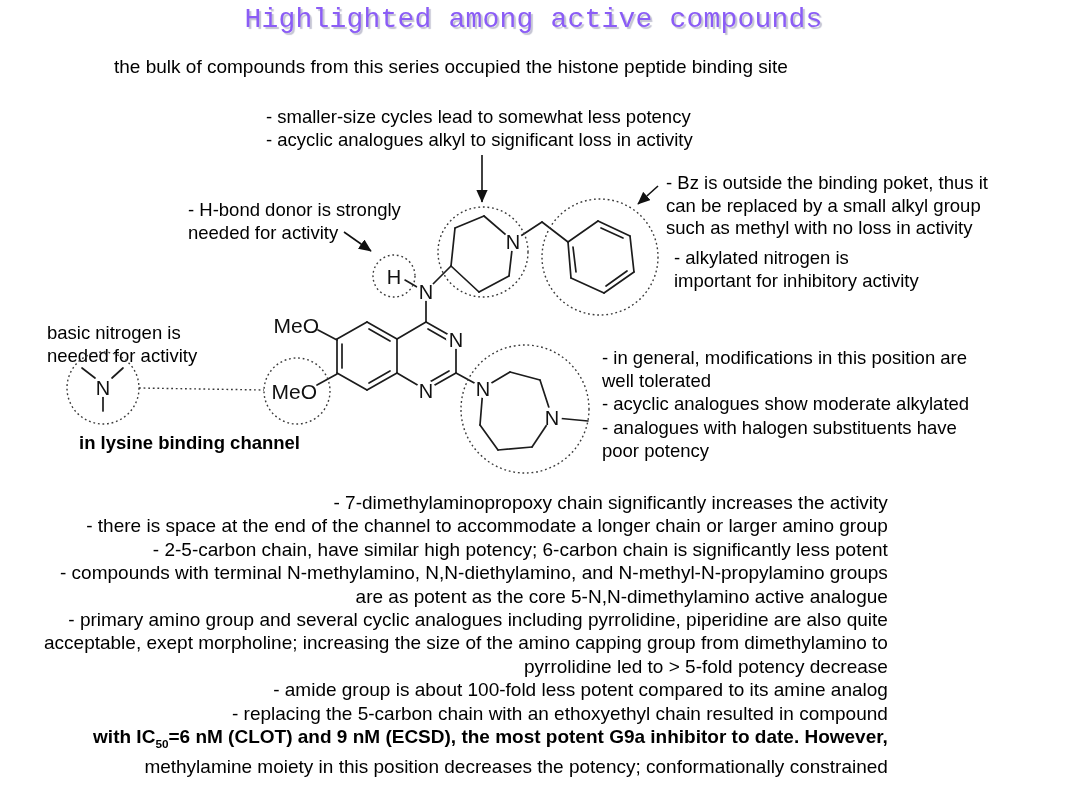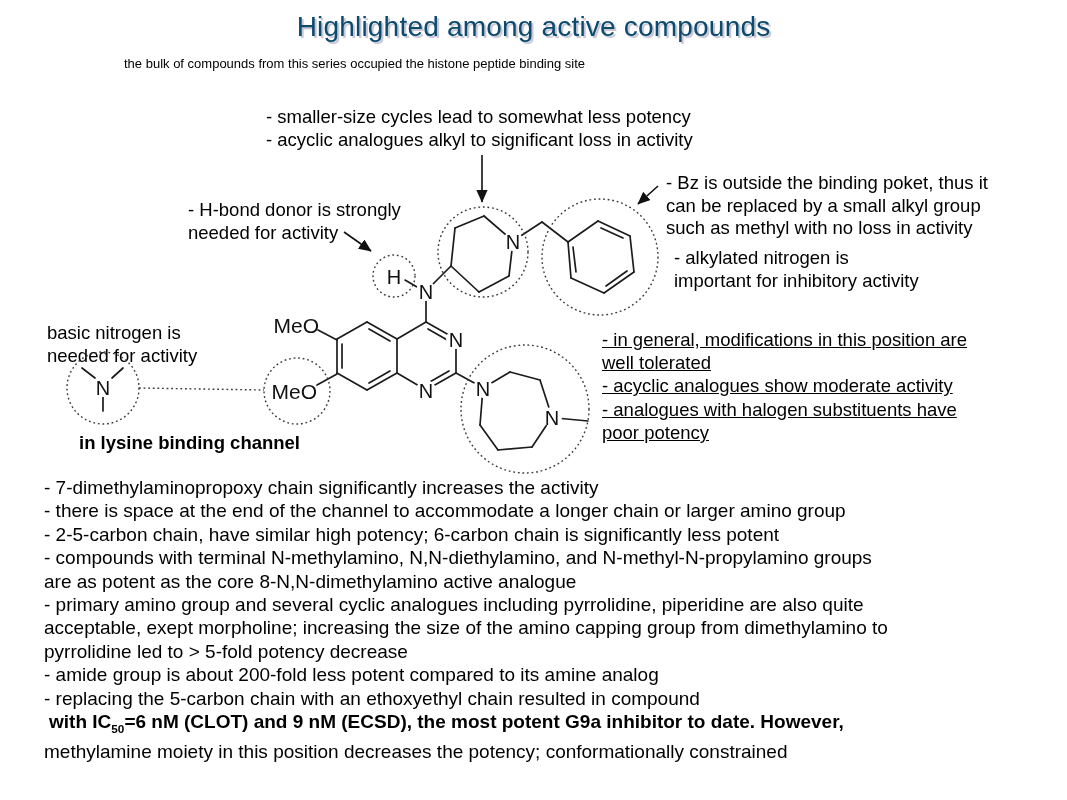--- a/index.html
+++ b/index.html
@@ -1,30 +1,31 @@
 <!DOCTYPE html>
 <html><head>
 <meta charset="utf-8">
 <style>
   html,body{margin:0;padding:0;background:#ffffff;}
   .slide{
     position:relative;width:1067px;height:800px;background:#ffffff;overflow:hidden;
     font-family:"Liberation Sans",sans-serif;color:#000;
   }
   .title{
-    position:absolute;top:11px;left:0;right:0;text-align:center;
-    font-size:28px;color:#0c4a6e;letter-spacing:0.2px;
+    position:absolute;top:4px;left:0;right:0;text-align:center;
+    font-size:28px;color:#8b5cf6;letter-spacing:0.2px;
     text-shadow:2px 2px 1px #c3c3d2;
     white-space:nowrap;
+    font-family:Liberation Mono, monospace;
   }
-  .subtitle{position:absolute;top:56px;left:124px;font-size:13px;white-space:nowrap;}
+  .subtitle{position:absolute;top:56px;left:114px;font-size:19px;white-space:nowrap;}
   .ann{position:absolute;font-size:18.5px;line-height:22.6px;white-space:nowrap;}
   .ann div{white-space:nowrap;}
   .lysine{position:absolute;top:432px;left:79px;font-size:18.5px;font-weight:bold;white-space:nowrap;text-align:center;}
-  .sar{position:absolute;top:476px;left:44px;font-size:19px;line-height:23.4px;}
+  .sar{position:absolute;top:491px;left:44px;font-size:19px;line-height:23.4px;text-align:right;}
   .sar div{white-space:nowrap;}
   .sar .indent{padding-left:5px;font-weight:bold;}
   sub{font-size:0.62em;}
   svg.structure{position:absolute;left:0;top:0;}
   .bond{stroke:#1c1c1c;stroke-width:1.7;stroke-linecap:round;fill:none;}
   .dotcircle{stroke:#3a3a3a;stroke-width:1.4;fill:none;stroke-dasharray:1.8 2.8;}
   .dotline{stroke:#3a3a3a;stroke-width:1.4;stroke-dasharray:1.8 2.8;}
   .mask{fill:#ffffff;stroke:none;}
   .atom{font-family:"Liberation Sans",sans-serif;font-size:20px;fill:#111;text-anchor:middle;dominant-baseline:central;}
   .atom.meo{text-anchor:end;font-size:21px;}
@@ -59,24 +60,24 @@
     <div>important for inhibitory activity</div>
   </div>
 
   <div class="ann" style="top:298px;left:47px;margin-top:24px;">
     <div>basic nitrogen is</div>
     <div>needed for activity</div>
   </div>
 
   <div class="lysine">in lysine binding channel</div>
 
-  <div class="ann" style="top:328px;left:602px;line-height:23.2px;text-decoration:underline;">
+  <div class="ann" style="top:346px;left:602px;line-height:23.2px;">
     <div>- in general, modifications in this position are</div>
     <div>well tolerated</div>
-    <div>- acyclic analogues show moderate activity</div>
+    <div>- acyclic analogues show moderate alkylated</div>
     <div>- analogues with halogen substituents have</div>
     <div>poor potency</div>
   </div>
 
   <svg class="structure" width="1067" height="800" viewBox="0 0 1067 800">
     <defs>
       <marker id="ah" markerWidth="10" markerHeight="9" refX="7.5" refY="3.5" orient="auto">
         <path d="M0,0 L8,3.5 L0,7 Z" fill="#111"></path>
       </marker>
     </defs>
@@ -194,23 +195,23 @@
       <text class="atom meo" x="319" y="325">MeO</text>
       <text class="atom meo" x="317" y="391">MeO</text>
     </g>
   </svg>
 
   <div class="sar">
     <div>- 7-dimethylaminopropoxy chain significantly increases the activity</div>
     <div>- there is space at the end of the channel to accommodate a longer chain or larger amino group</div>
     <div>- 2-5-carbon chain, have similar high potency; 6-carbon chain is significantly less potent</div>
     <div>- compounds with terminal N-methylamino, N,N-diethylamino, and N-methyl-N-propylamino groups</div>
-    <div>are as potent as the core 8-N,N-dimethylamino active analogue</div>
+    <div>are as potent as the core 5-N,N-dimethylamino active analogue</div>
     <div>- primary amino group and several cyclic analogues including pyrrolidine, piperidine are also quite</div>
     <div>acceptable, exept morpholine; increasing the size of the amino capping group from dimethylamino to</div>
     <div>pyrrolidine led to &gt; 5-fold potency decrease</div>
-    <div>- amide group is about 200-fold less potent compared to its amine analog</div>
+    <div>- amide group is about 100-fold less potent compared to its amine analog</div>
     <div>- replacing the 5-carbon chain with an ethoxyethyl chain resulted in compound</div>
     <div class="indent"><span>with IC</span><sub>50</sub><span>=6 nM (CLOT) and 9 nM (ECSD), the most potent G9a inhibitor to date. However,</span></div>
     <div>methylamine moiety in this position decreases the potency; conformationally constrained</div>
   </div>
 
 </div>
 
 </body></html>

